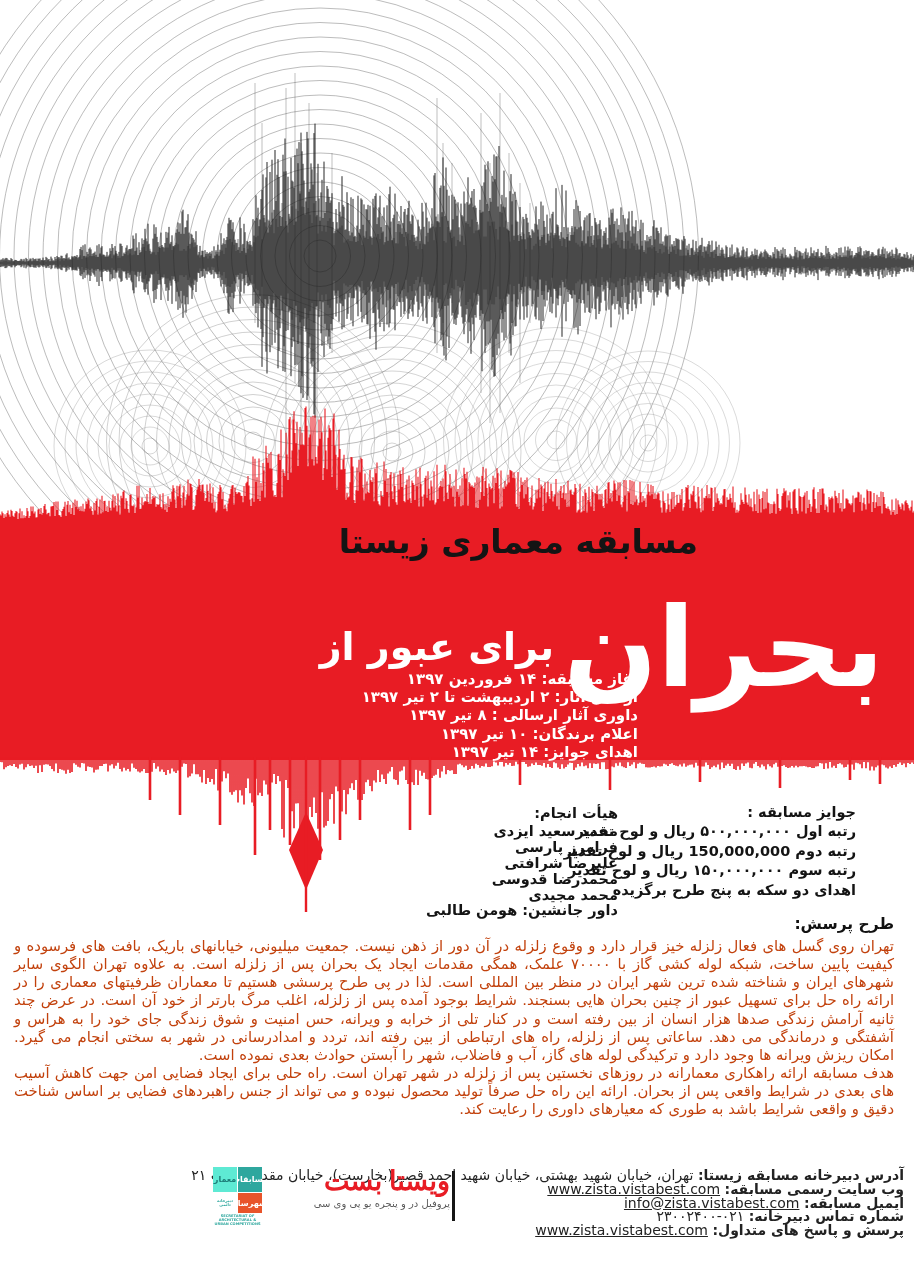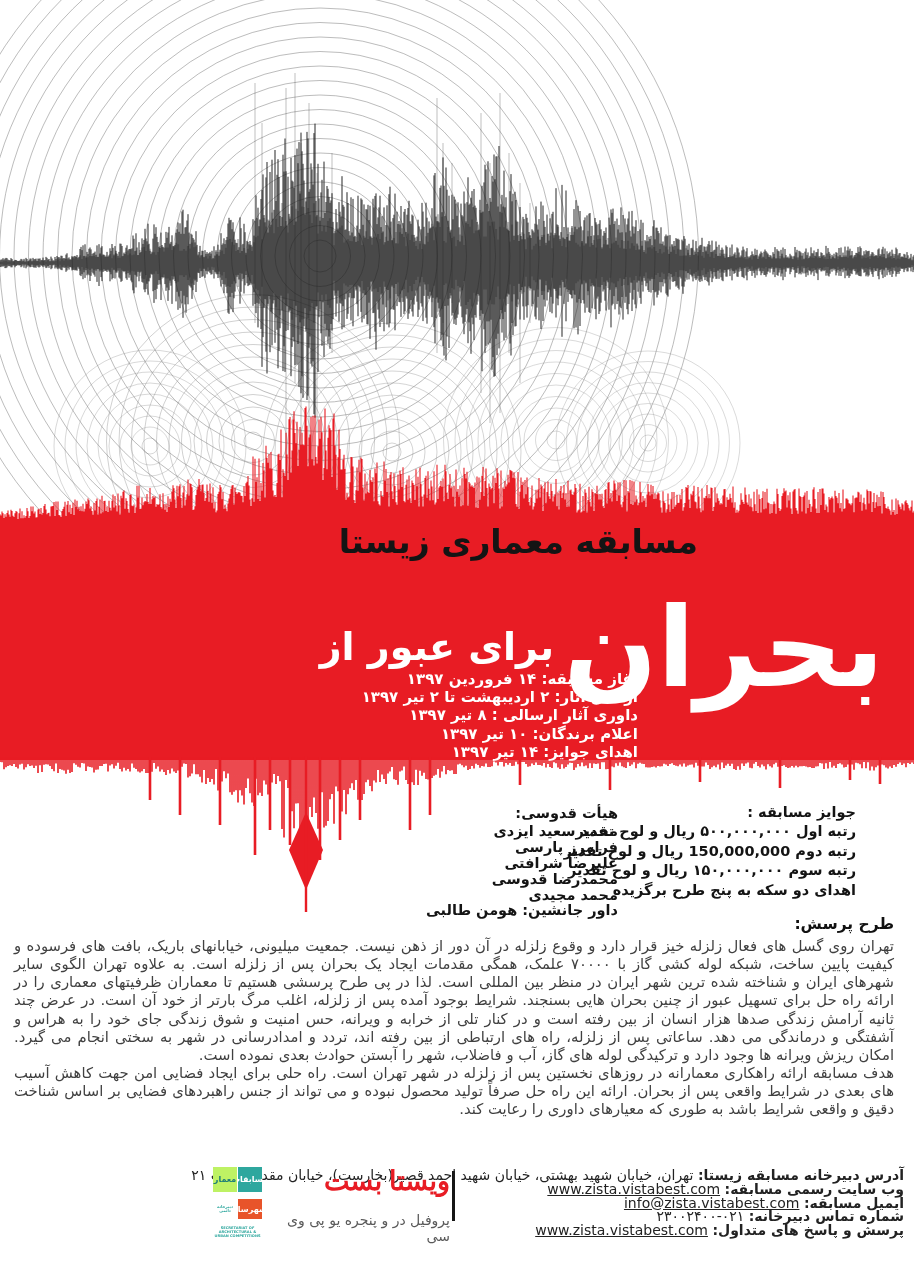--- a/index.html
+++ b/index.html
@@ -9,38 +9,38 @@
   .txt{position:absolute;z-index:2;direction:rtl;text-align:right;}
   .kicker{right:216px;top:522px;font-size:33px;font-weight:800;color:#141414;letter-spacing:0;}
   .main-title{right:212px;top:558px;font-size:51px;font-weight:800;color:#fff;line-height:1;}
   .crisis{right:30px;top:598px;font-size:110px;font-weight:700;color:#fff;line-height:0.92;}
   .sub-title{right:360px;top:625px;font-size:38px;font-weight:800;color:#fff;text-align:center;}
   .dates{right:276px;top:670px;font-size:15px;font-weight:700;color:#fff;line-height:18.2px;}
   .jury{right:296px;top:806px;font-size:14.5px;font-weight:700;color:#141414;line-height:15.9px;}
   .jury .hd{margin-bottom:2px;}
   .prizes{right:58px;top:803px;font-size:14.5px;font-weight:700;color:#141414;line-height:19.4px;}
   .q-head{right:20px;top:915px;font-size:15.5px;font-weight:800;color:#111;}
-  .bodytext{right:20px;left:14px;top:937px;font-size:14.8px;color:#404040;line-height:18.15px;
+  .bodytext{right:20px;left:14px;top:937px;font-size:14.8px;color:#c2410c;line-height:18.15px;
             text-align:justify;}
   .bodytext p{margin:0;}
   .divider{position:absolute;z-index:2;left:452px;top:1171px;width:3px;height:50px;background:#151515;}
   .contact{right:10px;top:1169px;font-size:14px;color:#222;line-height:13.8px;font-weight:400;}
   .contact .lbl{font-weight:800;}
   .contact .val.link{text-decoration:underline;direction:ltr;unicode-bidi:embed;}
   .brand{position:absolute;z-index:2;left:212px;top:1167px;width:238px;display:flex;gap:7px;direction:ltr;}
   .logo{width:50px;flex:0 0 50px;display:grid;grid-template-columns:24px 24px;gap:1px;direction:rtl;}
   .logo .tile{height:25px;display:flex;align-items:center;justify-content:center;font-size:8px;font-weight:700;overflow:hidden;}
   .logo .t1{background:#2ea79e;color:#fff;}
-  .logo .t2{background:#bef264;color:#1d7d78;}
+  .logo .t2{background:#5eead4;color:#1d7d78;}
   .logo .t3{background:#e8542a;color:#fff;height:20px;}
   .logo .t4{background:#fff;color:#2ea79e;font-size:4px;height:20px;line-height:4.5px;text-align:center;}
   .logo .cap{grid-column:1/3;font-size:3.6px;color:#2ea79e;line-height:4px;text-align:center;font-weight:700;}
   .brand-txt{flex:1;direction:rtl;text-align:right;}
   .brand-name{font-size:27px;font-weight:800;color:#e81c24;line-height:28px;font-family:Liberation Serif, serif;}
-  .brand-tag{font-size:14px;color:#5a5a5a;margin-top:17px;text-align:right;}
+  .brand-tag{font-size:10px;color:#5a5a5a;margin-top:3px;text-align:right;}
 </style>
 </head>
 <body>
 
 <div id="poster">
 
   <svg id="art" width="914" height="1280" viewBox="0 0 914 1280">
     <g id="rings" fill="none">
         <circle cx="320" cy="256" r="16.0" stroke="#858585" stroke-opacity="0.55" stroke-width="1"></circle>
         <circle cx="320" cy="256" r="30.5" stroke="#858585" stroke-opacity="0.55" stroke-width="1"></circle>
@@ -137,21 +137,21 @@
 
   <div class="txt dates">
       <div>آغاز مسابقه: ۱۴ فروردین ۱۳۹۷</div>
       <div>ارسال آثار: ۲ اردیبهشت تا ۲ تیر ۱۳۹۷</div>
       <div>داوری آثار ارسالی : ۸ تیر ۱۳۹۷</div>
       <div>اعلام برندگان: ۱۰ تیر ۱۳۹۷</div>
       <div>اهدای جوایز: ۱۴ تیر ۱۳۹۷</div>
     </div>
 
   <div class="txt jury">
-    <div class="hd">هیأت قدوسی:</div>
+    <div class="hd">هیأت انجام:</div>
     <div>
         <div>محمد سعید ایزدی</div>
         <div>فرامرز پارسی</div>
         <div>علیرضا شرافتی</div>
         <div>محمدرضا قدوسی</div>
         <div>محمد مجیدی</div>
         <div>داور جانشین: هومن طالبی</div>
       </div>
   </div>
 

